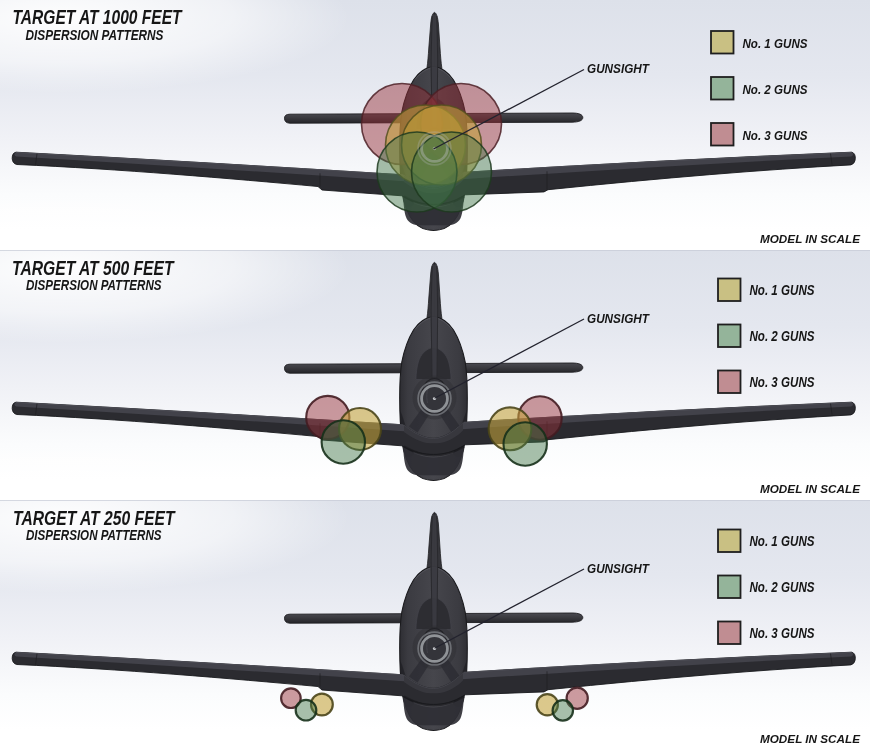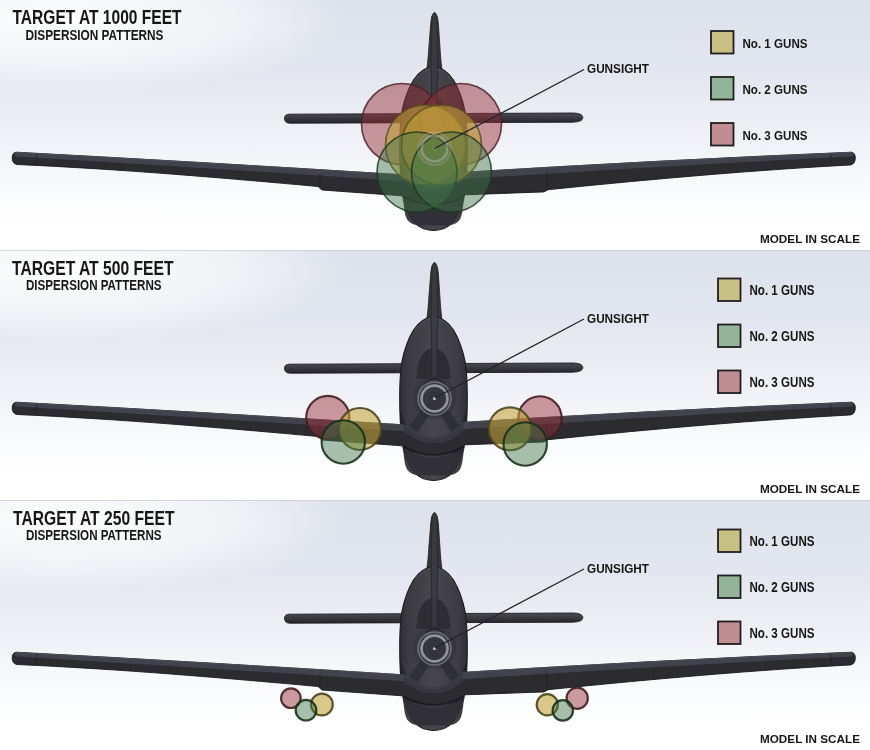--- a/index.html
+++ b/index.html
@@ -1,16 +1,16 @@
 <!DOCTYPE html>
 <html><head>
 <meta charset="utf-8">
 <style>
   html,body{margin:0;padding:0;background:#fff;}
-  #stage{width:870px;height:750px;position:relative;overflow:hidden;font-family:"Liberation Sans",sans-serif;}
+  #stage{width:870px;height:750px;position:relative;overflow:hidden;font-family:"Liberation Sans",sans-serif;font-style:italic;}
   svg{display:block;}
   text{font-family:"Liberation Sans",sans-serif;font-weight:bold;fill:#161616;}
 </style>
 </head>
 <body>
 <div id="stage">
 <svg width="870" height="750" viewBox="0 0 870 750">
 <defs>
   <linearGradient id="bg" x1="0" y1="0" x2="0" y2="1">
     <stop offset="0" stop-color="#dde1ea"></stop>

